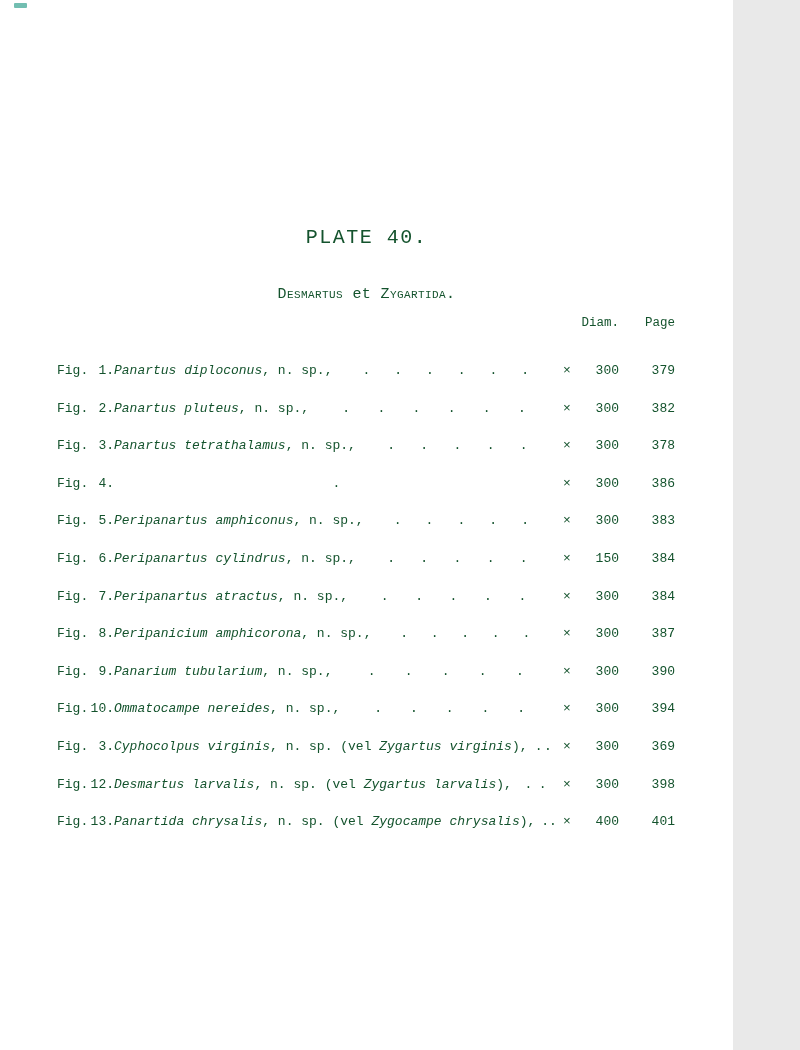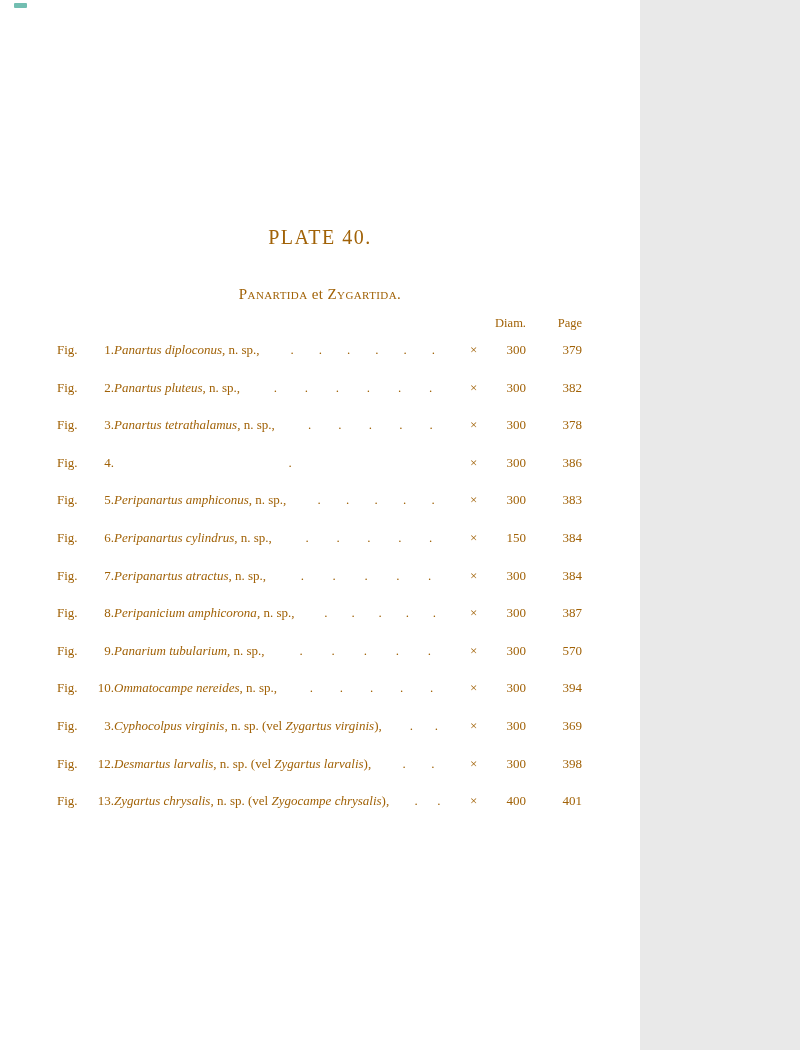--- a/index.html
+++ b/index.html
@@ -1,22 +1,22 @@
 <!DOCTYPE html>
 <html><head>
 <meta charset="utf-8">
 <style>
   html, body { margin: 0; padding: 0; background: #e9e9e9; }
   .sheet {
     position: relative;
-    width: 640px;
+    width: 733px;
     height: 1050px;
     background: #ffffff;
-    color: #a16207;
-    font-family: Liberation Serif, serif;
+    color: #14532d;
+    font-family: Liberation Mono, monospace;
     overflow: hidden;
   }
   .scan-artifact {
     position: absolute;
     left: 14px; top: 3px;
     width: 13px; height: 5px;
     background: #4fae9d;
     opacity: .8;
     border-radius: 1px;
   }
@@ -40,21 +40,21 @@
   }
   .sc { font-variant: small-caps; }
   .table {
     position: absolute;
     left: 57px; right: 58px; top: 316px;
   }
   .colheads {
     display: flex;
     font-size: 12.5px;
     line-height: 14px;
-    margin-bottom: 1px;
+    margin-bottom: 22px;
   }
   .colheads .spacer { flex: 1; }
   .h-diam { width: 56px; text-align: right; }
   .h-page { width: 56px; text-align: right; }
   .fig-row {
     display: flex;
     align-items: baseline;
     height: 37.6px;
     font-size: 13px;
     line-height: 37.6px;
@@ -81,21 +81,21 @@
 </style>
 </head>
 <body>
 
 <div class="sheet">
 
   <div class="scan-artifact"></div>
 
   <h1 class="title">PLATE 40.</h1>
 
-  <h2 class="subtitle"><span class="sc">Panartida</span><span> et </span><span class="sc">Zygartida.</span></h2>
+  <h2 class="subtitle"><span class="sc">Desmartus</span><span> et </span><span class="sc">Zygartida.</span></h2>
 
   <div class="table">
     <div class="colheads">
       <span class="spacer"></span>
       <span class="h-diam">Diam.</span>
       <span class="h-page">Page</span>
     </div>
     <div id="figure-list">
         <div class="fig-row">
           <span class="cell-fig">
@@ -256,21 +256,21 @@
             <span class="dot">.</span>
             <span class="dot">.</span>
             <span class="dot">.</span>
             <span class="dot">.</span>
             <span class="dot">.</span>
           </span>
           <span class="cell-diam">
             <span class="times">×</span>
             <span class="diam-val">300</span>
           </span>
-          <span class="cell-page">570</span>
+          <span class="cell-page">390</span>
         </div>
         <div class="fig-row">
           <span class="cell-fig">
             <span class="fig-word">Fig.</span>
             <span class="fig-num">10.</span>
           </span>
           <span class="desc"><span class="it">Ommatocampe nereides</span><span class="rm">, n. sp.,</span></span>
           <span class="dots">
             <span class="dot">.</span>
             <span class="dot">.</span>
@@ -314,21 +314,21 @@
             <span class="times">×</span>
             <span class="diam-val">300</span>
           </span>
           <span class="cell-page">398</span>
         </div>
         <div class="fig-row">
           <span class="cell-fig">
             <span class="fig-word">Fig.</span>
             <span class="fig-num">13.</span>
           </span>
-          <span class="desc"><span class="it">Zygartus chrysalis</span><span class="rm">, n. sp. (vel </span><span class="it">Zygocampe chrysalis</span><span class="rm">),</span></span>
+          <span class="desc"><span class="it">Panartida chrysalis</span><span class="rm">, n. sp. (vel </span><span class="it">Zygocampe chrysalis</span><span class="rm">),</span></span>
           <span class="dots">
             <span class="dot">.</span>
             <span class="dot">.</span>
           </span>
           <span class="cell-diam">
             <span class="times">×</span>
             <span class="diam-val">400</span>
           </span>
           <span class="cell-page">401</span>
         </div>

